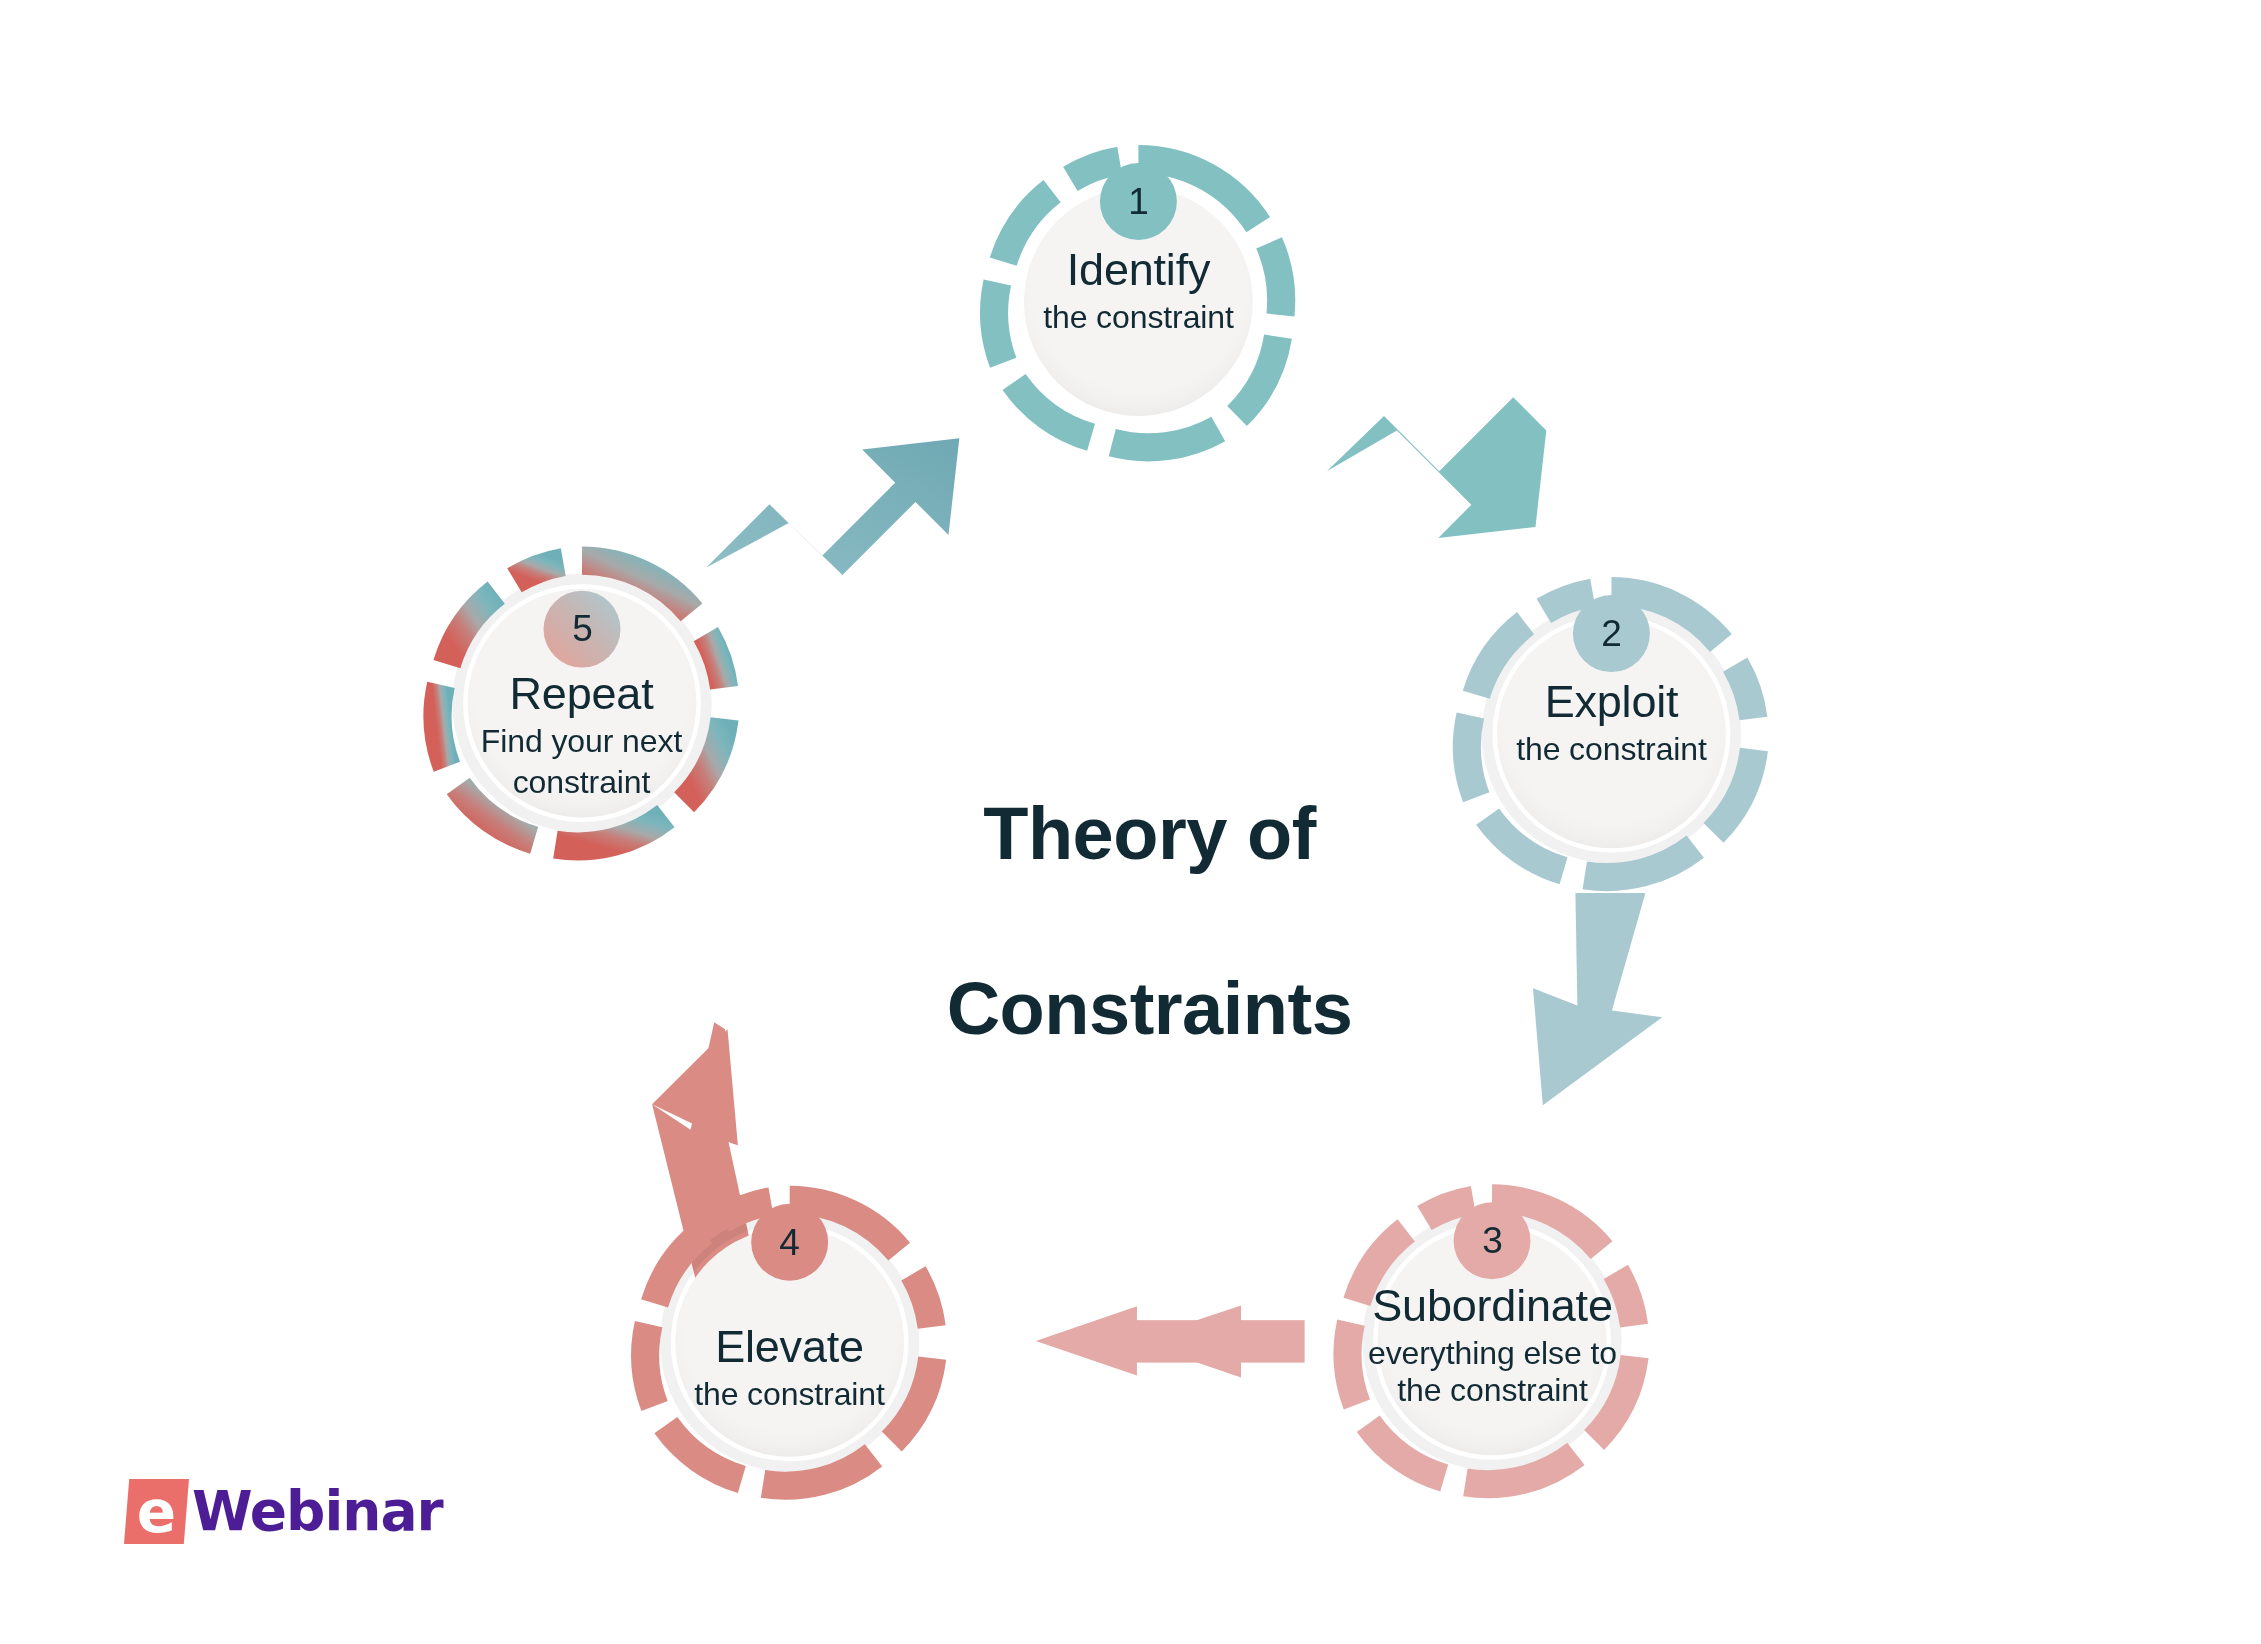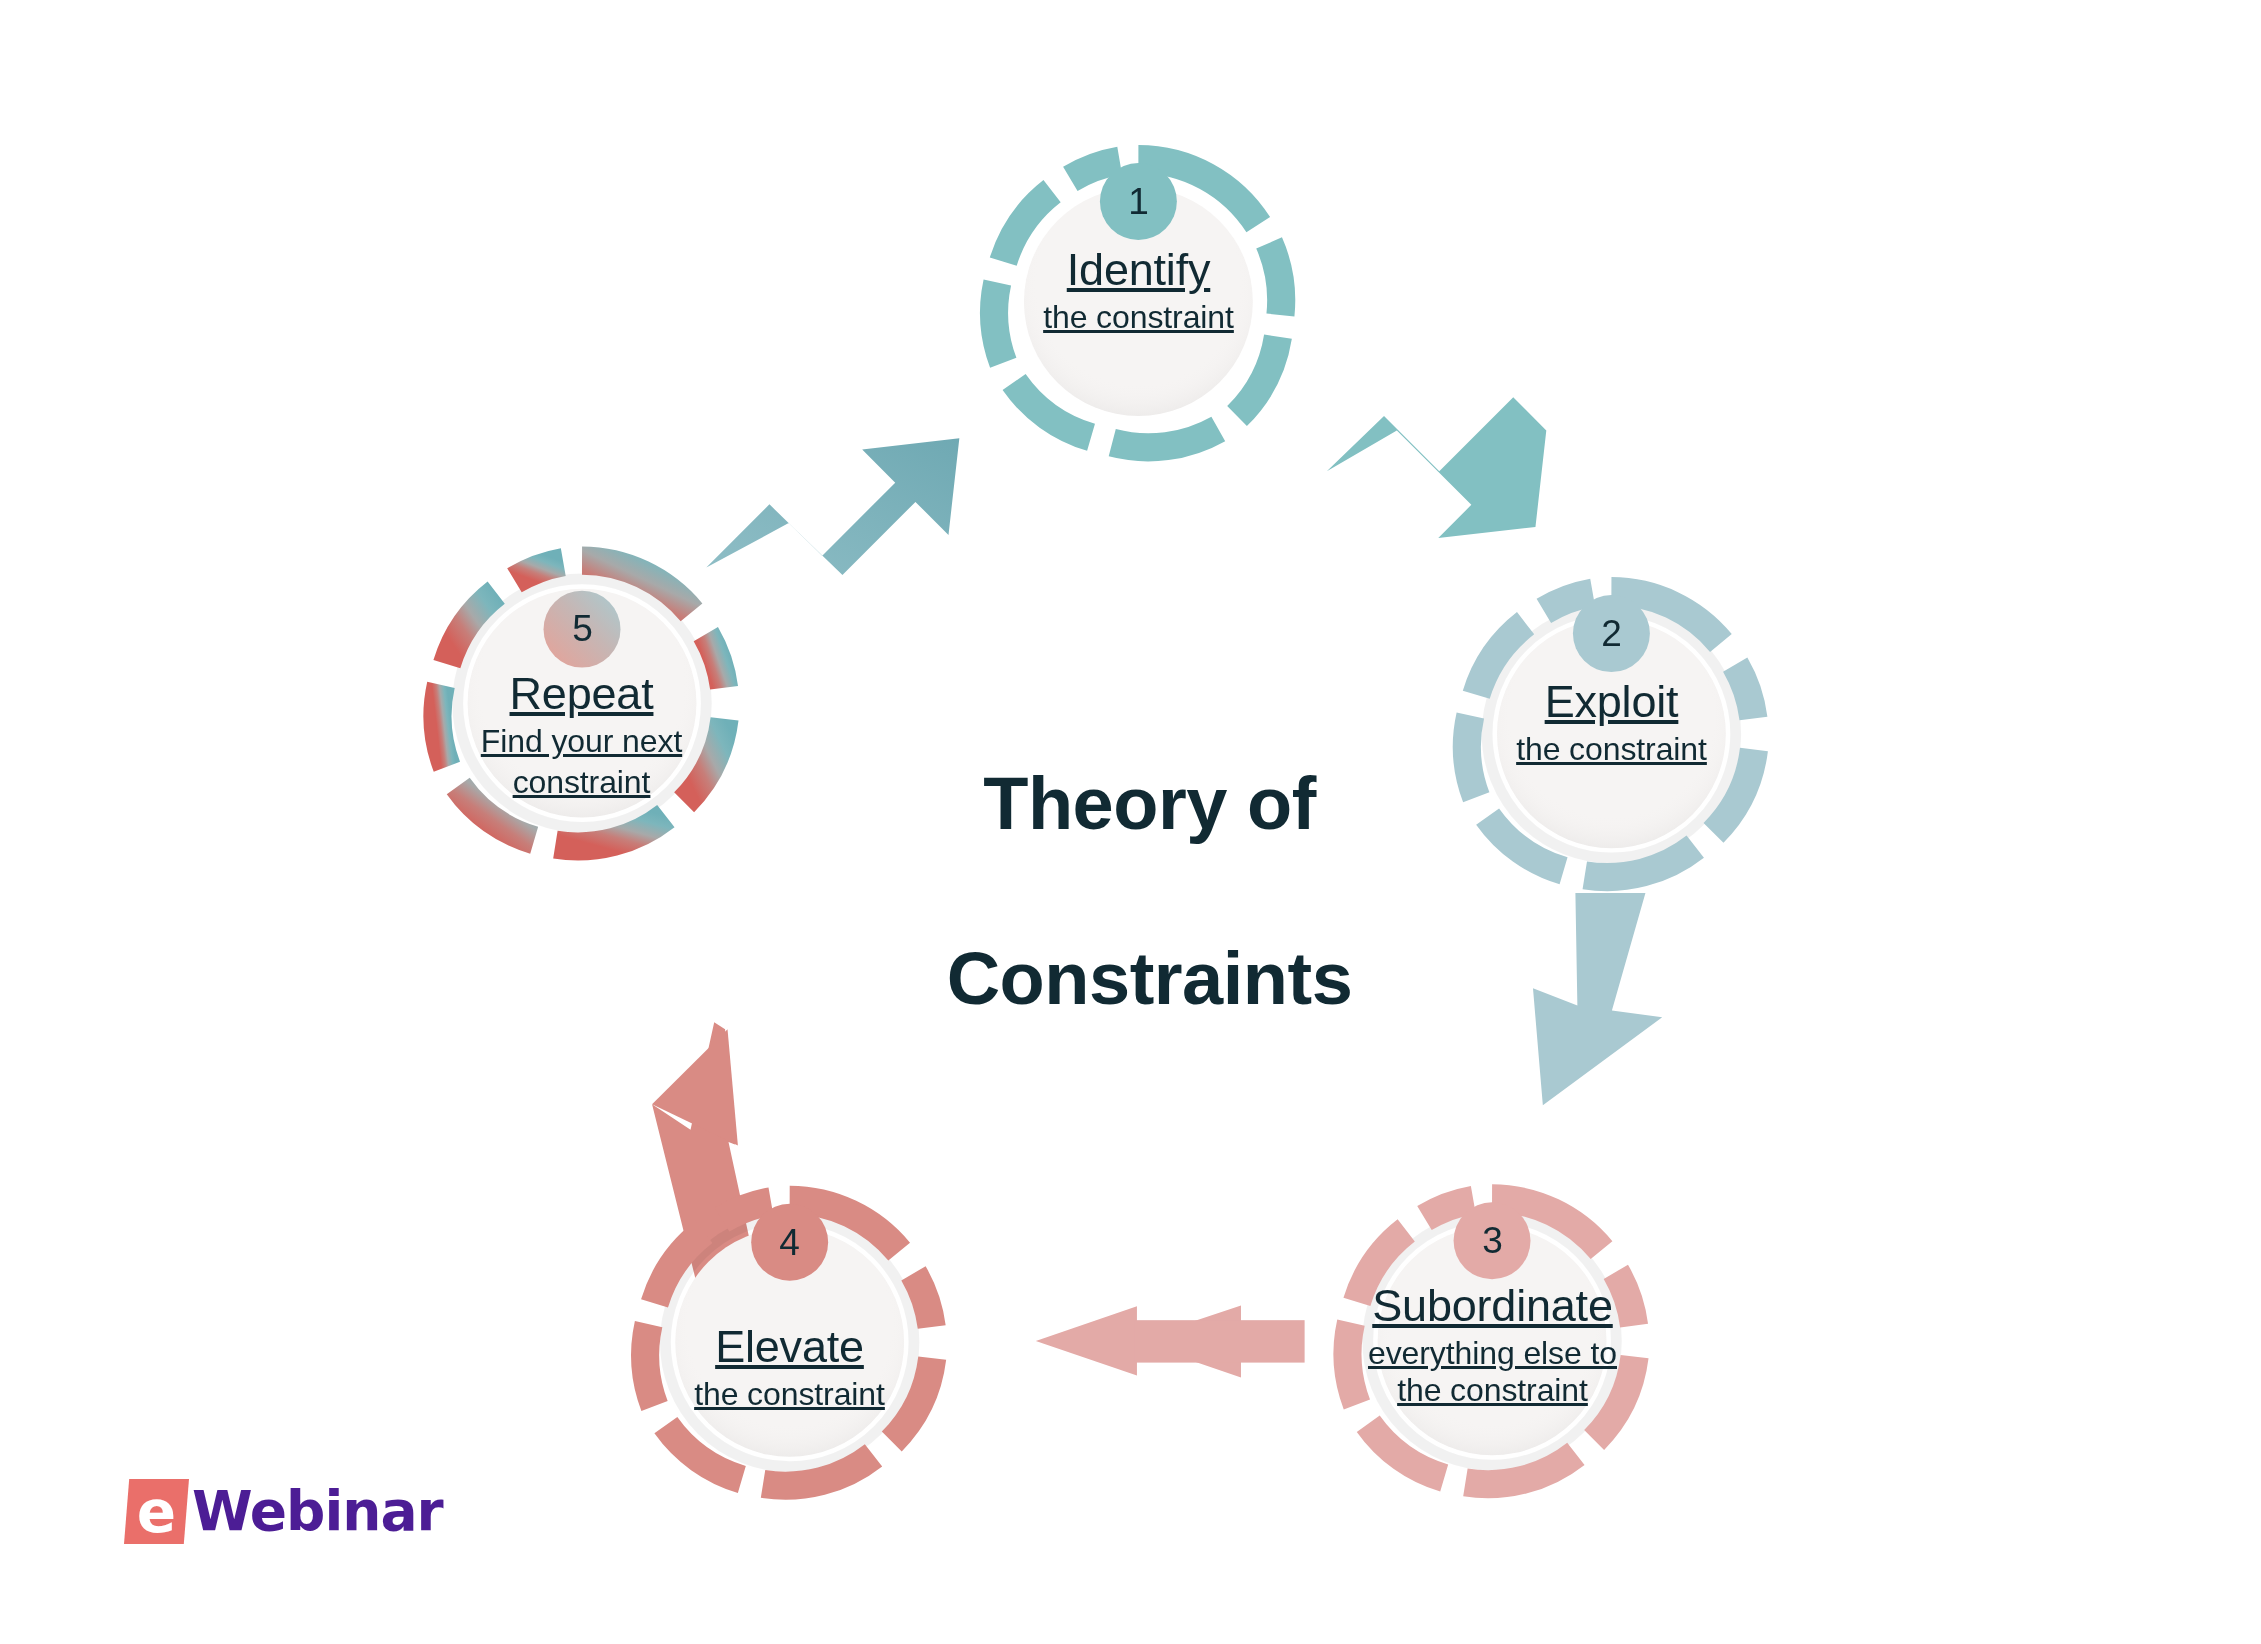--- a/index.html
+++ b/index.html
@@ -12,21 +12,20 @@
   }
   #stage { position:absolute; inset:0; }
   #stage svg { display:block; width:2261px; height:1645px; }
 
   .node-label-wrap {
     position:absolute;
     display:flex; flex-direction:column; align-items:center; justify-content:center;
     text-align:right;
     color:#112a33;
     pointer-events:none;
-    text-decoration:underline;
   }
   .node-title {
     font-size:45px; font-weight:400; line-height:1.04; letter-spacing:-0.2px;
     color:#112a33; white-space:nowrap;
   }
   .node-sub {
     font-size:32px; font-weight:400; line-height:1.16; letter-spacing:-0.1px;
     color:#112a33; margin-top:5px;
   }
   .node-num {
@@ -277,21 +276,21 @@
 
 <div class="node-num" style="left:544px; top:590px; width:77px; height:77px;">
   <span>5</span>
 </div>
 <div class="node-label-wrap" style="left:409px; top:671px; width:345px;">
   <div class="node-title">Repeat</div>
   <div class="node-sub">Find your next</div>
   <div class="node-sub" style="margin-top:4px;">constraint</div>
 </div>
 
-<div id="center-title" style="left:878px; top:673px; width:543px;">
+<div id="center-title" style="left:878px; top:703px; width:543px;">
   <div>Theory of</div>
   <div>Constraints</div>
 </div>
 
 <div id="brand-logo" style="left:124px; top:1479px;">
   <div class="brand-e" style="background:#ea6f6a; clip-path:polygon(8% 0%, 100% 0%, 92% 100%, 0% 100%);">
     <span>e</span>
   </div>
   <div class="brand-word">Webinar</div>
 </div>

